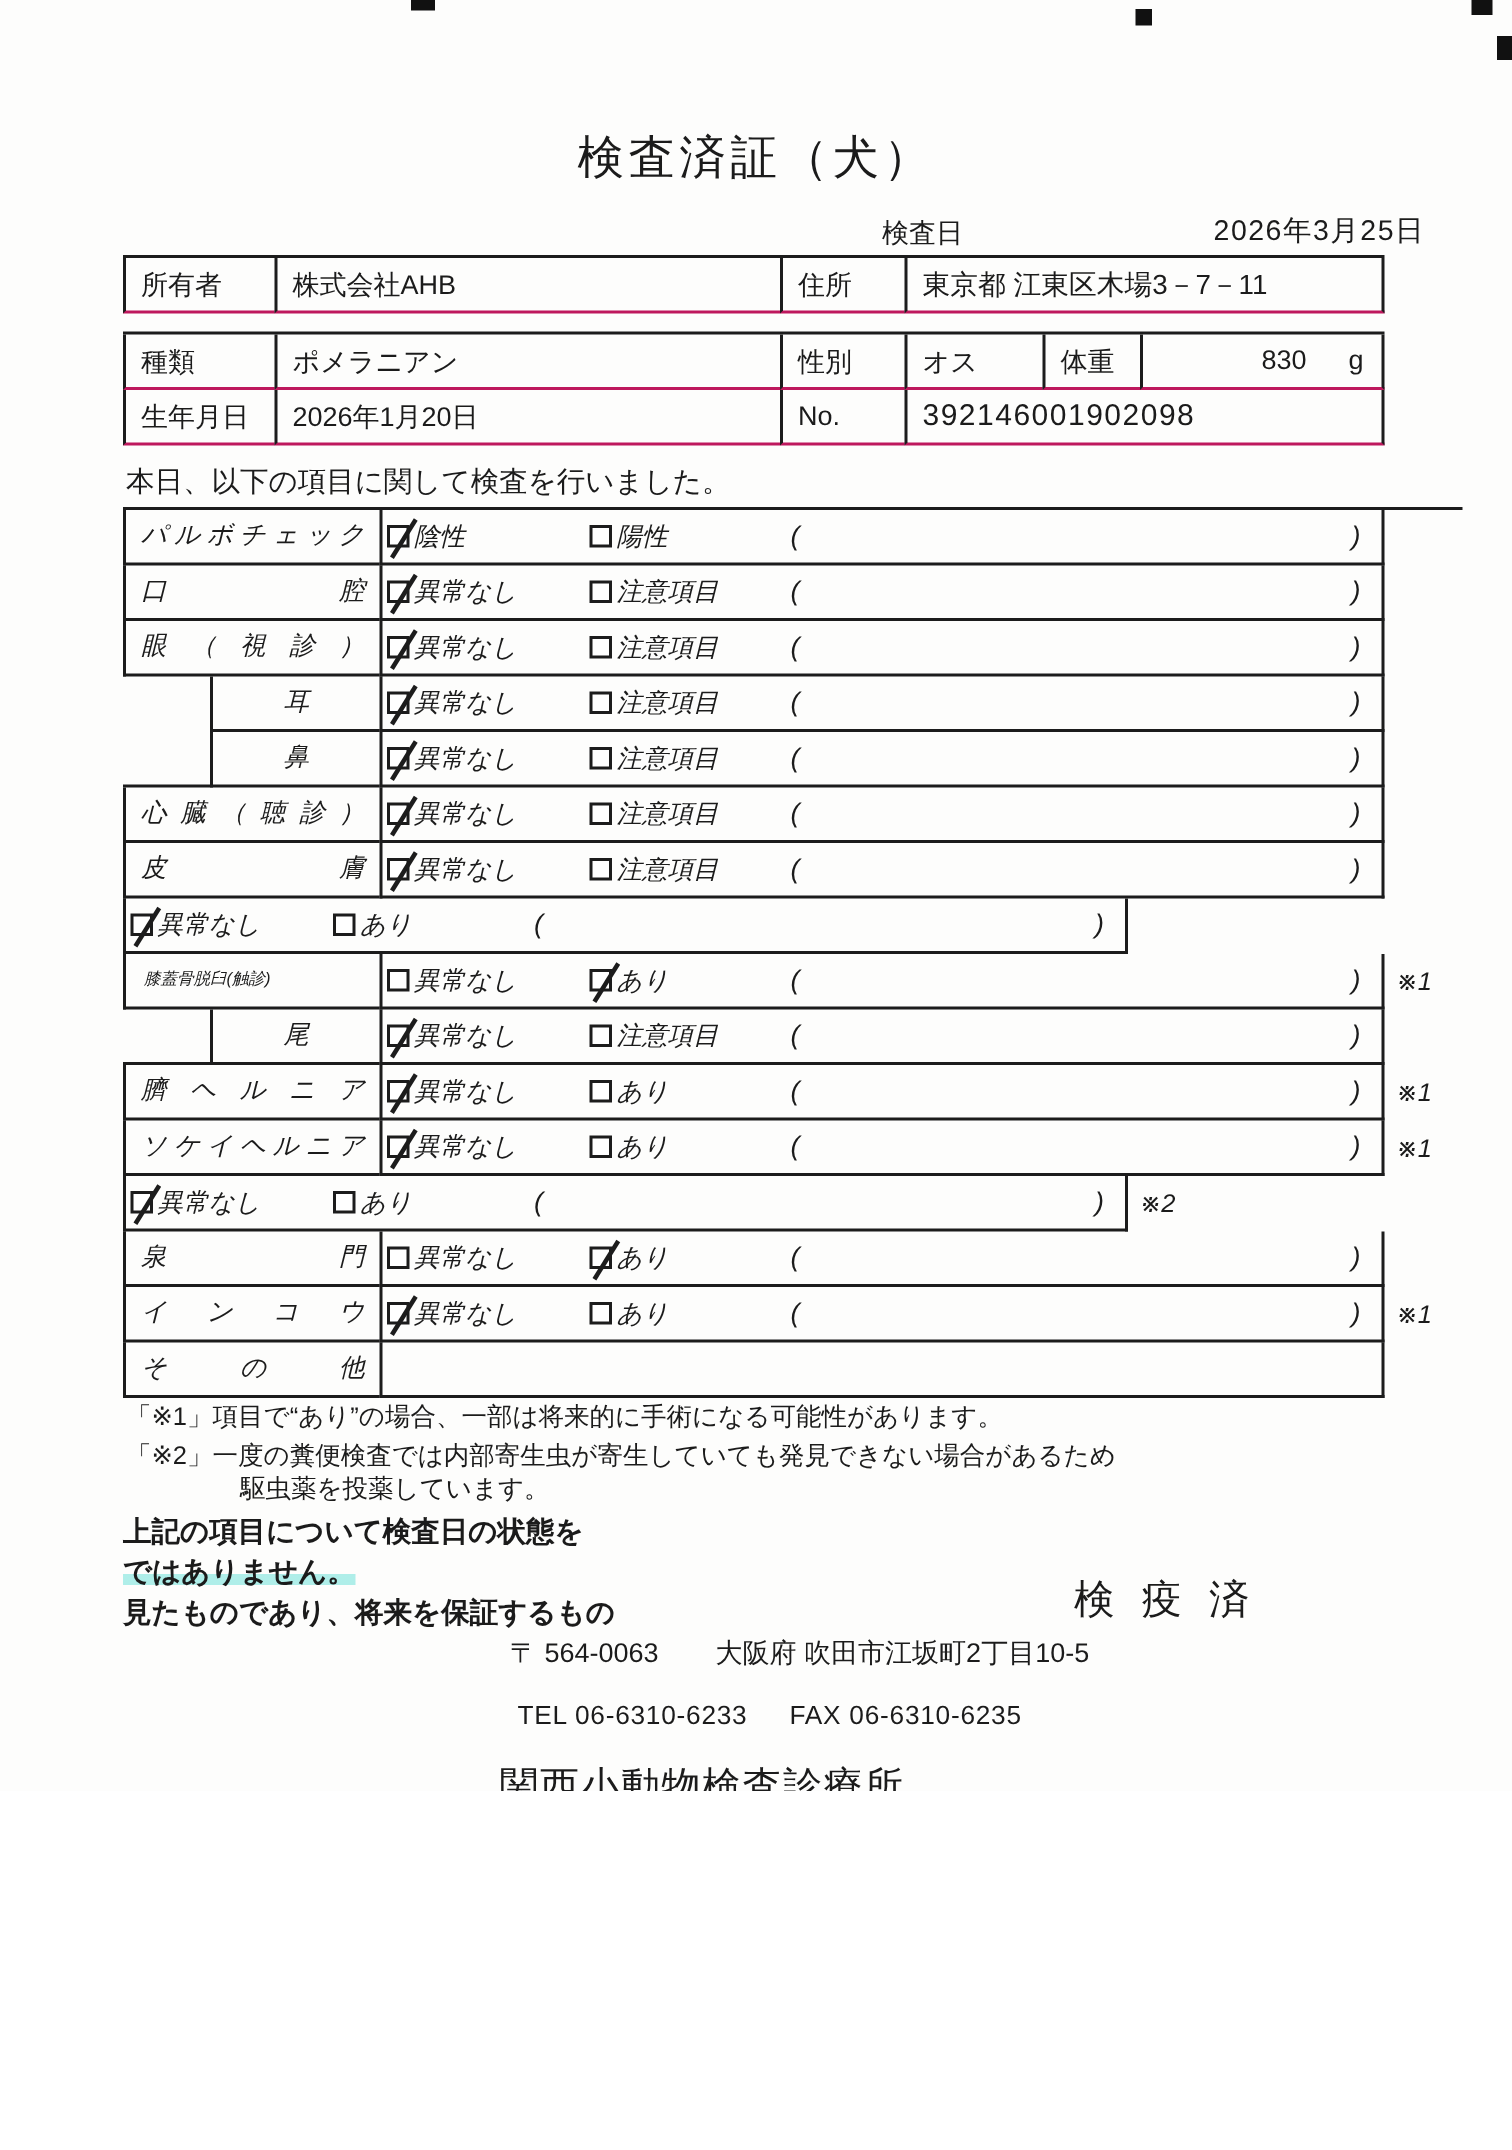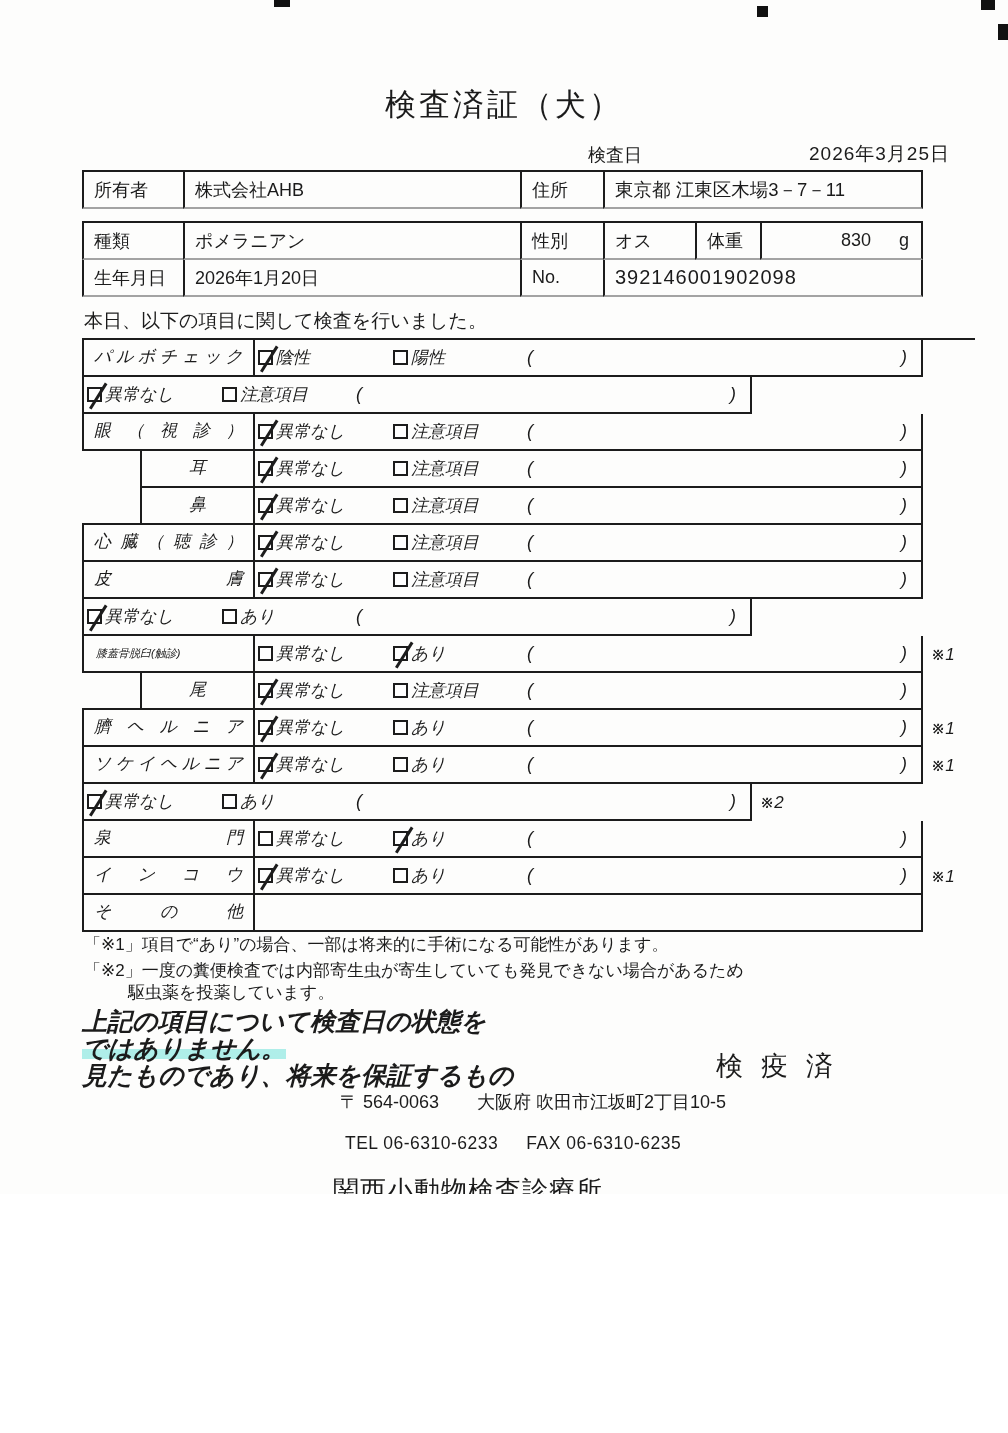--- a/index.html
+++ b/index.html
@@ -15,21 +15,21 @@
     position:absolute; top:84px; left:0; width:100%;
     text-align:center; font-size:31px; letter-spacing:3px; font-weight:500;
   }
   .exam-date-label { position:absolute; top:143px; left:588px; font-size:18px; }
   .exam-date-value { position:absolute; top:141px; right:58px; font-size:19px; letter-spacing:1px; }
 
   
   .htable { position:absolute; left:82px; border-top:2px solid #1c1c1c; }
   .hrow { display:flex; height:37px; }
   .hc {
-    border-left:2px solid #1c1c1c; border-bottom:2px solid #a3a3a3;
+    border-left:2px solid #1c1c1c; border-bottom:2px solid #be185d;
     display:flex; align-items:center; padding:0 10px; font-size:18px;
     overflow:hidden; white-space:nowrap;
   }
   .br { border-right:2px solid #1c1c1c; }
   .w101{width:101px}.w337{width:337px}.w83{width:83px}.w92{width:92px}
   .w65{width:65px}.w163{width:163px}.w320{width:320px}
   .weight-cell { justify-content:flex-end; gap:28px; padding-right:12px; }
   .no-val { font-size:20px; letter-spacing:1px; }
 
   .intro { position:absolute; top:308px; left:84px; font-size:19px; }
@@ -64,21 +64,21 @@
     width:2.5px; height:30px; background:#1c1c1c;
     transform-origin:left bottom; transform:rotate(32deg);
   }
   .paren {
     flex:1; display:flex; justify-content:space-between;
     padding:0 14px 0 2px; font-size:18px;
   }
   .notecell { width:52px; padding-left:8px; font-size:17px; display:flex; align-items:center; }
 
   .note-line { position:absolute; left:84px; font-size:17px; white-space:nowrap; }
-  .statement { position:absolute; top:1008px; left:82px; font-size:25px; font-weight:600; line-height:27px;font-style:italic; }
+  .statement { position:absolute; top:1008px; left:82px; font-size:19px; font-weight:600; line-height:27px; }
   .hl {
     background:linear-gradient(transparent 55%, rgba(80,220,210,0.45) 55%, rgba(80,220,210,0.45) 88%, transparent 88%);
   }
   .stamp {
     position:absolute; top:1048px; left:716px;
     font-size:27px; letter-spacing:18px; font-weight:500; white-space:nowrap;
   }
   .postal-line { position:absolute; top:1090px; left:340px; display:flex; gap:38px; font-size:18px; white-space:nowrap; }
   .tel-line { position:absolute; top:1133px; left:345px; display:flex; gap:28px; font-size:17.5px; letter-spacing:0.5px; white-space:nowrap; }
   .clinic { position:absolute; top:1173px; left:333px; font-size:26px; letter-spacing:1px; white-space:nowrap; }
@@ -147,20 +147,21 @@
           </span>
         <span class="paren">
             <span>(</span>
             <span>)</span>
           </span>
       </div>
       <div class="notecell"></div>
     </div>
 
     <div class="irow">
+      <div class="cell lcell spread">口腔</div>
       <div class="cell rcell">
         <span class="opt opt1">
             <span class="cb checked"></span>
             <span>異常なし</span>
           </span>
         <span class="opt opt2">
             <span class="cb"></span>
             <span>注意項目</span>
           </span>
         <span class="paren">
@@ -422,21 +423,21 @@
     <div class="irow">
       <div class="cell lcell spread">その他</div>
       <div class="cell rcell"></div>
       <div class="notecell"></div>
     </div>
 
   </div>
 
   <div class="note-line" style="top:933px;">「※1」項目で“あり”の場合、一部は将来的に手術になる可能性があります。</div>
   <div class="note-line" style="top:959px;">「※2」一度の糞便検査では内部寄生虫が寄生していても発見できない場合があるため</div>
-  <div class="note-line" style="top:981px;margin-left:44px;">駆虫薬を投薬しています。</div>
+  <div class="note-line" style="top:981px;margin-left:76px;">駆虫薬を投薬しています。</div>
 
   <div class="statement">
     <div>上記の項目について検査日の状態を</div>
     <div><span class="hl">ではありません。</span></div>
     <div>見たものであり、将来を保証するもの</div>
   </div>
 
   <div class="stamp">検疫済</div>
 
   <div class="postal-line">

